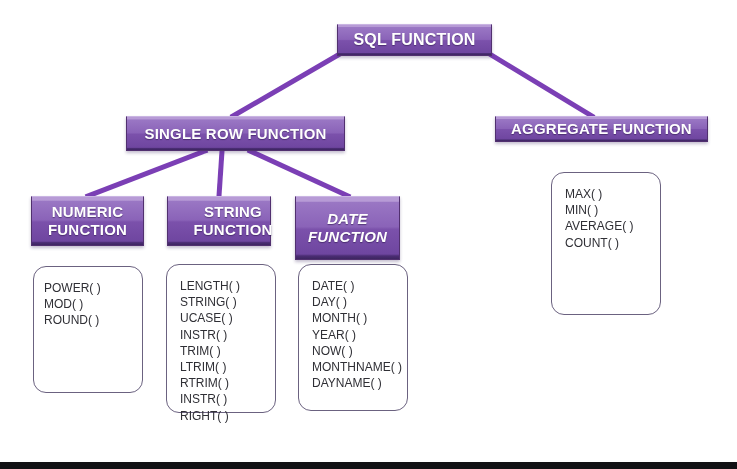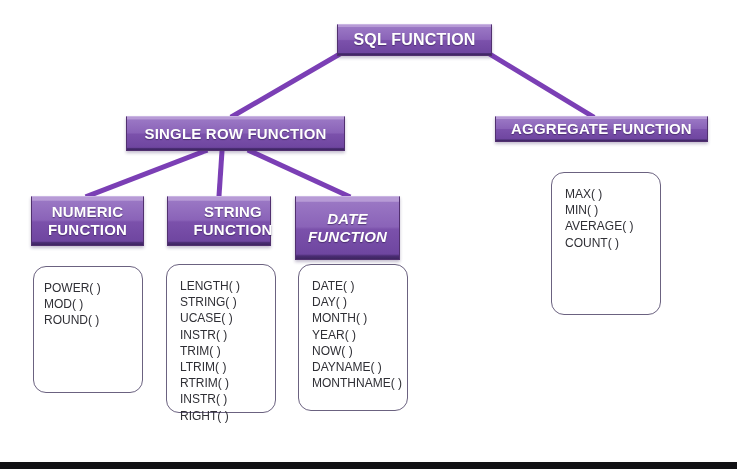--- a/index.html
+++ b/index.html
@@ -147,22 +147,22 @@
       <div class="item">INSTR( )</div>
       <div class="item">RIGHT( )</div>
     </div>
 
   <div class="leaf" style="left:298px; top:264px; width:110px; height:147px;">
       <div class="item">DATE( )</div>
       <div class="item">DAY( )</div>
       <div class="item">MONTH( )</div>
       <div class="item">YEAR( )</div>
       <div class="item">NOW( )</div>
+      <div class="item">MONTHNAME( )</div>
       <div class="item">DAYNAME( )</div>
-      <div class="item">MONTHNAME( )</div>
     </div>
 
   <div class="leaf" style="left:551px; top:172px; width:110px; height:143px;">
       <div class="item">MAX( )</div>
       <div class="item">MIN( )</div>
       <div class="item">AVERAGE( )</div>
       <div class="item">COUNT( )</div>
     </div>
 
   <div id="bottom-rule"></div>

